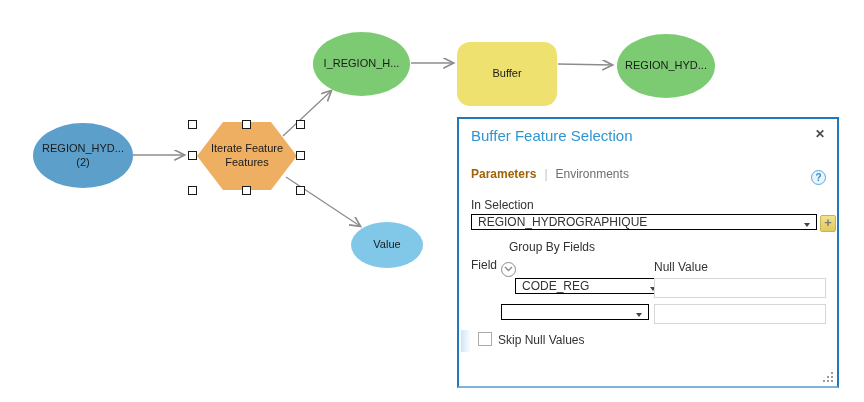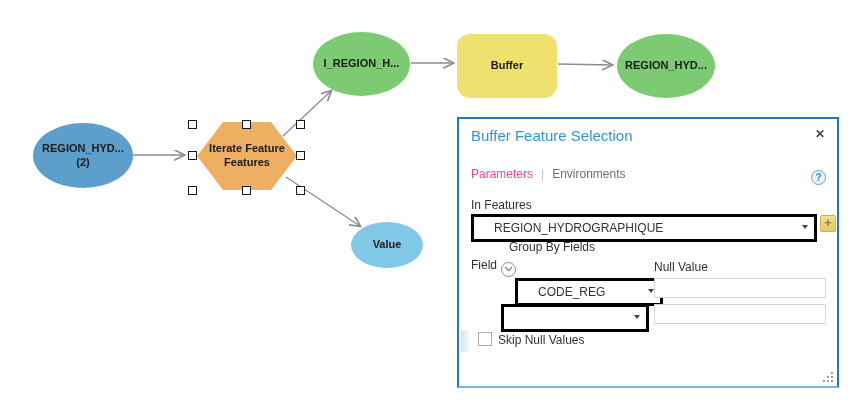--- a/index.html
+++ b/index.html
@@ -2,49 +2,49 @@
 <html><head>
 <meta charset="utf-8">
 <style>
   * { margin:0; padding:0; box-sizing:border-box; }
   html,body { background:#fff; }
   body { font-family:"Liberation Sans", sans-serif; }
   .stage { position:relative; width:864px; height:402px; background:#fff; overflow:hidden; }
 
   
   .node { position:absolute; display:flex; flex-direction:column; align-items:center; justify-content:center;
-          text-align:right; font-size:11px; color:#1a1a1a; line-height:1.25;font-weight:bold; }
+          text-align:right; font-size:11px; color:#1a1a1a; line-height:1.25; }
   .ellipse { border-radius:50%; }
   .n-input   { left:33px;  top:123px; width:100px; height:65px; background:#5D9FCB; }
   .n-green1  { left:313px; top:32px;  width:97px;  height:64px; background:#7CCB72; }
-  .n-tool    { left:457px; top:34px;  width:100px; height:64px; background:#EFE170; border-radius:13px; }
+  .n-tool    { left:457px; top:42px;  width:100px; height:64px; background:#EFE170; border-radius:13px; }
   .n-green2  { left:617px; top:34px;  width:98px;  height:64px; background:#7CCB72; }
   .n-value   { left:351px; top:222px; width:72px;  height:46px; background:#81C7E8; }
   .n-hex     { left:197px; top:122px; width:100px; height:68px; background:#EFAF62;
                clip-path:polygon(0% 50%, 26% 0%, 74% 0%, 100% 50%, 74% 100%, 26% 100%); }
 
   .handle { position:absolute; width:9px; height:9px; background:#fff; border:1.5px solid #1a1a1a; }
 
   svg.wires { position:absolute; left:0; top:0; pointer-events:none; }
 
   
   .dialog { position:absolute; left:457px; top:117px; width:382px; height:271px; background:#fff;
             border:2px solid #2079BE; border-bottom-color:#7FB2DC; font-size:12px; color:#323232; }
   .dlg-title { position:absolute; left:12px; top:8px; font-size:15px; color:#2E95D3; }
   .dlg-close { position:absolute; right:12px; top:8px; font-size:12px; color:#4A4A4A; font-weight:bold; cursor:pointer; }
   .tabs { position:absolute; left:12px; top:48px; display:flex; align-items:center; gap:8px; }
-  .tab-active { color:#ec4899; font-weight:normal; }
+  .tab-active { color:#a16207; font-weight:bold; }
   .tab-sep { color:#C3C3C3; }
   .tab-inactive { color:#6E6E6E; }
   .help { position:absolute; right:11px; top:51px; width:15px; height:15px; border-radius:50%;
           border:1.5px solid #5AA7DB; background:#EAF4FB; color:#2E8FCC; font-size:10px; font-weight:bold;
           display:flex; align-items:center; justify-content:center; cursor:pointer; }
   .lbl { position:absolute; color:#323232; }
-  .combo { position:absolute; height:28px; border:3px solid #000000; background:#fff; display:flex;
-           align-items:center; padding-left:20px; cursor:pointer; }
+  .combo { position:absolute; height:16px; border:1px solid #000000; background:#fff; display:flex;
+           align-items:center; padding-left:6px; cursor:pointer; }
   .combo .caret { position:absolute; right:6px; top:8px; width:0; height:0;
                   border-left:3.5px solid transparent; border-right:3.5px solid transparent; border-top:4.5px solid #444; }
   .tbox { position:absolute; height:20px; border:1px solid #D6D6D6; background:#fff; }
   .browse { position:absolute; left:361px; top:96px; width:16px; height:17px; border-radius:2px;
             background:linear-gradient(#F2E28A,#E3C95E); border:1px solid #C9B258; color:#7A7A7A;
             font-size:13px; font-weight:bold; line-height:14px; text-align:center; cursor:pointer; }
   .chev-circle { display:inline-flex; width:15px; height:15px; border-radius:50%; border:1px solid #8A8A8A;
                  align-items:center; justify-content:center; margin-left:4px; vertical-align:-3px; cursor:pointer; }
   .chev-circle svg { display:block; }
   .row-hl { position:absolute; left:2px; top:211px; width:10px; height:22px;
@@ -113,21 +113,21 @@
     <div class="dlg-title">Buffer Feature Selection</div>
     <div class="dlg-close">✕</div>
 
     <div class="tabs">
       <span class="tab-active">Parameters</span>
       <span class="tab-sep">|</span>
       <span class="tab-inactive">Environments</span>
     </div>
     <div class="help">?</div>
 
-    <div class="lbl" style="left:12px;top:79px;">In Features</div>
+    <div class="lbl" style="left:12px;top:79px;">In Selection</div>
     <div class="combo" style="left:12px;top:95px;width:346px;">
       <span>REGION_HYDROGRAPHIQUE</span>
       <span class="caret"></span>
     </div>
     <div class="browse">+</div>
 
     <div class="lbl" style="left:18px;top:121px;margin-left:32px;">Group By Fields</div>
 
     <div class="lbl" style="left:12px;top:139px;">
       <span>Field</span><span class="chev-circle">

